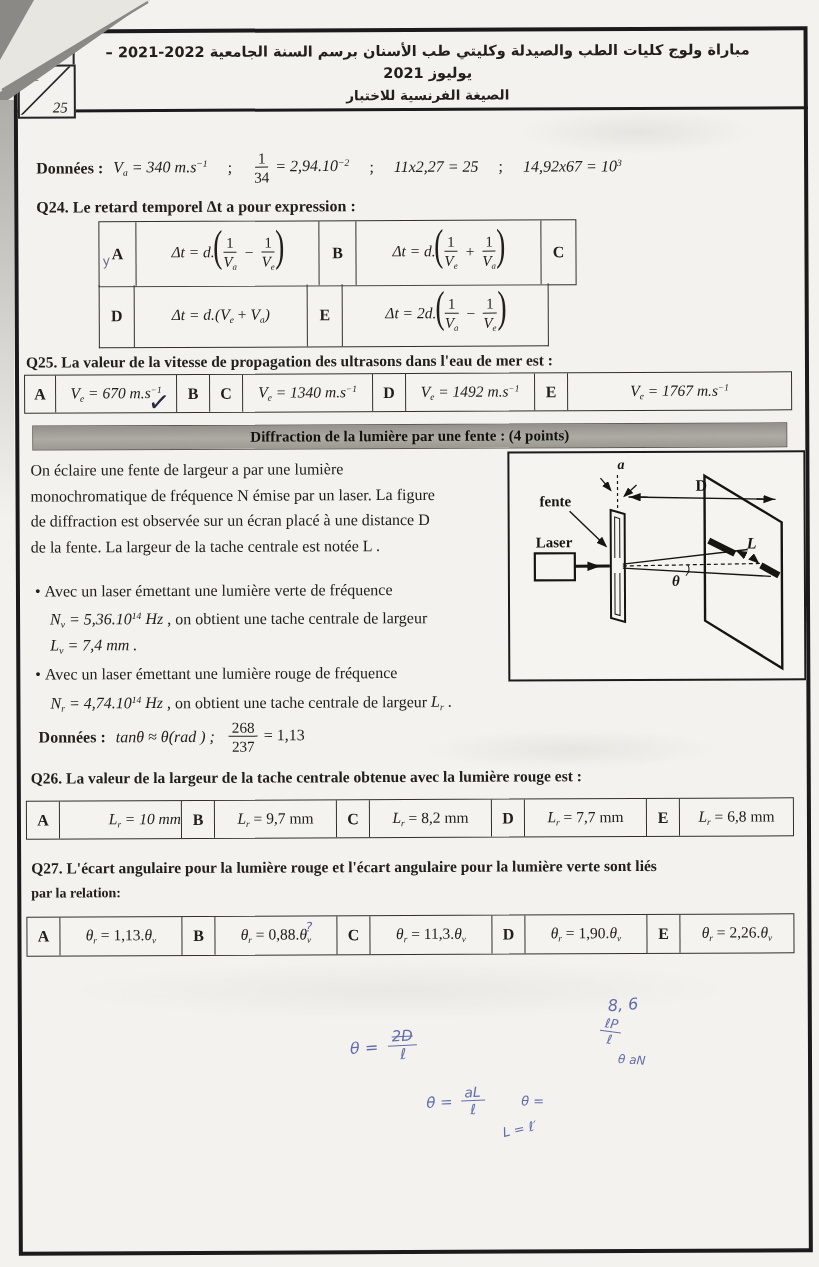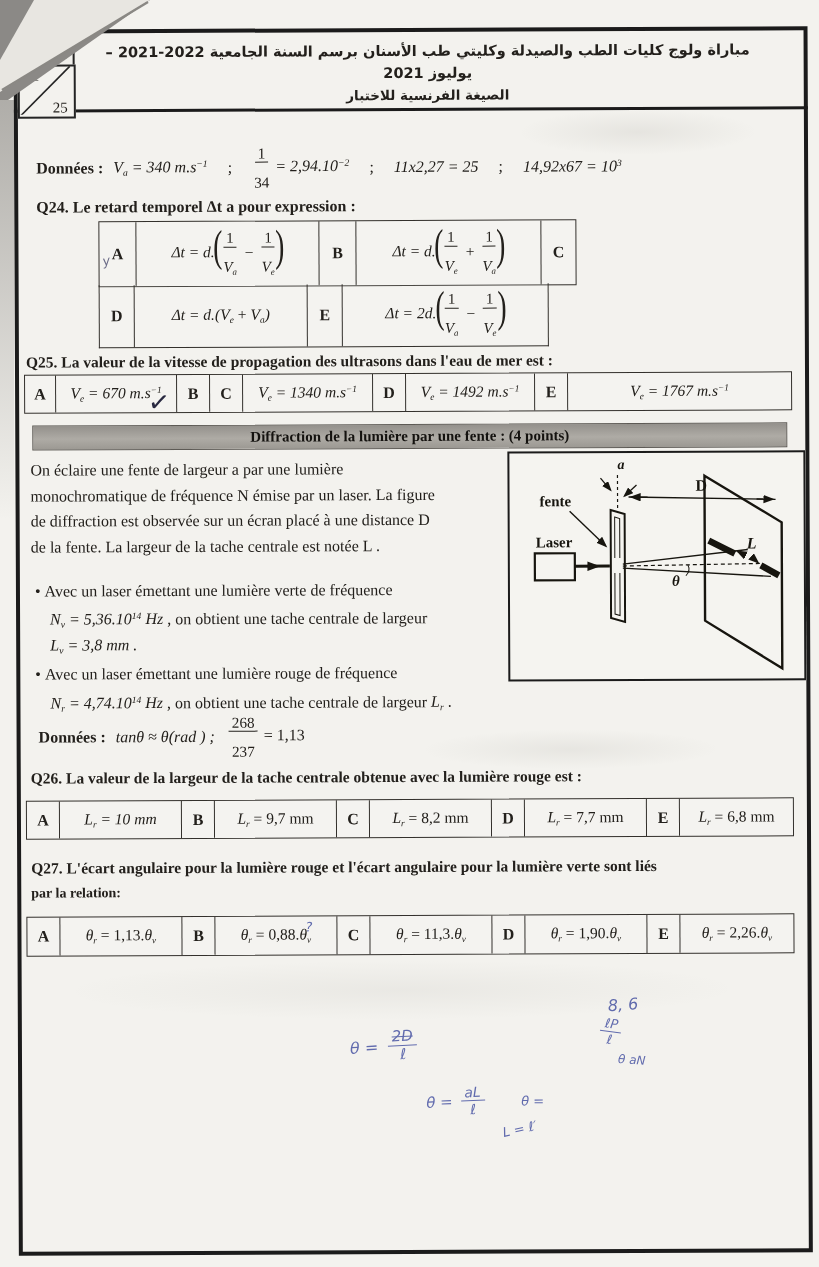--- a/index.html
+++ b/index.html
@@ -8,29 +8,29 @@
   .sheet{position:absolute;left:0;top:0;width:819px;height:1267px;transform:rotate(-0.25deg);transform-origin:400px 600px;}
   .frame{position:absolute;left:16px;top:28px;width:786px;height:1218px;border:4px solid #1b1b1b;}
   .header-rule{position:absolute;left:16px;top:108px;width:794px;border-bottom:3px solid #1b1b1b;}
   .ar{font-family:"DejaVu Sans",sans-serif;font-weight:bold;direction:rtl;}
   .header-title{position:absolute;left:100px;top:40px;width:660px;text-align:center;line-height:1.55;}
   .ht1{font-size:14.5px;}
   .ht2{font-size:13.5px;}
   .pagebox-label{position:absolute;left:21px;top:42px;width:52px;height:21px;border:2px solid #242424;background:#f0efeb;font-size:11px;text-align:center;line-height:20px;overflow:hidden;}
   .pagebox-num{position:absolute;left:20px;top:63px;width:54px;height:50px;border:2px solid #242424;background:#f3f2ee;}
   .pagebox-num .n1{position:absolute;left:5px;top:1px;font-size:15px;}
-  .pagebox-num .n2{position:absolute;right:6px;bottom:0px;font-size:15px;}
+  .pagebox-num .n2{position:absolute;right:6px;bottom:0px;font-size:15px;font-style:italic;}
   .serifb{font-weight:bold;}
   .math{font-style:italic;}
   .rm{font-style:normal;}
   sub{font-size:0.6em;vertical-align:-0.35em;}
   sup{font-size:0.6em;vertical-align:0.55em;}
   .frac{display:inline-flex;flex-direction:column;align-items:center;vertical-align:middle;line-height:1.12;font-size:0.95em;margin:0 2px;}
   .frac .fn{border-bottom:1.4px solid #23201c;padding:0 3px;}
-  .frac .fd{padding-top:11px;}
+  .frac .fd{padding-top:1px;}
   .bp{font-style:normal;font-size:285%;font-weight:300;display:inline-block;transform:scaleX(0.62);line-height:0;vertical-align:-0.07em;margin:0 -4px;}
   .op{margin:0 6px;}
   .otable{display:flex;align-items:stretch;border:1.7px solid #33302c;background:rgba(255,255,255,0.12);}
   .ocell{display:flex;align-items:center;justify-content:center;border-left:1.5px solid #33302c;font-size:15.5px;}
   .ocell:first-child{border-left:none;}
   .olab{font-weight:bold;font-size:16px;}
   .title{font-weight:bold;font-size:16px;}
   .secbar{position:absolute;left:33px;top:424px;width:753px;height:23px;background:linear-gradient(#94918c,#aeaba5 55%,#9c9993);border:1px solid #5d5a55;display:flex;align-items:center;justify-content:center;}
   .secbar span{font-weight:bold;font-size:15px;color:#14120f;}
   .introline{font-size:16px;line-height:25.5px;white-space:nowrap;}
@@ -156,21 +156,21 @@
     <div class="introline">de la fente. La largeur de la tache centrale est notée L .</div>
   </div>
 
   <div class="abs introline" style="left:35px;top:577px;">
     <span>•</span>&nbsp;<span>Avec un laser émettant une lumière verte de fréquence</span>
   </div>
   <div class="abs introline" style="left:50px;top:602px;">
     <span class="math"><span>N</span><sub>v</sub><span> = 5,36.10</span><sup>14</sup><span> Hz</span></span><span class="rm"> , on obtient une tache centrale de largeur</span>
   </div>
   <div class="abs introline" style="left:50px;top:631px;">
-    <span class="math"><span>L</span><sub>v</sub><span> = 3,8 mm .</span></span>
+    <span class="math"><span>L</span><sub>v</sub><span> = 7,4 mm .</span></span>
   </div>
   <div class="abs introline" style="left:35px;top:660px;">
     <span>•</span>&nbsp;<span>Avec un laser émettant une lumière rouge de fréquence</span>
   </div>
   <div class="abs introline" style="left:50px;top:686px;">
     <span class="math"><span>N</span><sub>r</sub><span> = 4,74.10</span><sup>14</sup><span> Hz</span></span><span class="rm"> , on obtient une tache centrale de largeur </span><span class="math"><span>L</span><sub>r</sub><span class="rm"> .</span></span>
   </div>
 
   <div class="figbox">
     <svg width="294" height="226" viewBox="0 0 294 226">
@@ -223,21 +223,21 @@
     <span class="math">tanθ ≈ θ(rad ) ;</span>
     <span class="math" style="margin-left:12px;"><span class="frac">
           <span class="fn rm">268</span>
           <span class="fd rm">237</span>
         </span><span class="rm"> = 1,13</span></span>
   </div>
 
   <div class="abs title" style="left:30px;top:768px;font-size:15.5px;">Q26.  La valeur de la largeur de la tache centrale obtenue avec la lumière rouge est :</div>
   <div class="abs otable" style="left:25px;top:799px;height:37px;width:766px;">
     <div class="ocell olab" style="width:32px;">A</div>
-    <div class="ocell" style="width:121px;">
+    <div class="ocell" style="width:121px;justify-content:flex-end;">
         <span class="math"><span>L</span><sub>r</sub><span> = 10 mm</span></span>
       </div>
     <div class="ocell olab" style="width:32px;">B</div>
     <div class="ocell" style="width:121px;">
         <span class="math"><span>L</span><sub>r</sub><span class="rm"> = 9,7 mm</span></span>
       </div>
     <div class="ocell olab" style="width:32px;">C</div>
     <div class="ocell" style="width:121px;">
         <span class="math"><span>L</span><sub>r</sub><span class="rm"> = 8,2 mm</span></span>
       </div>

